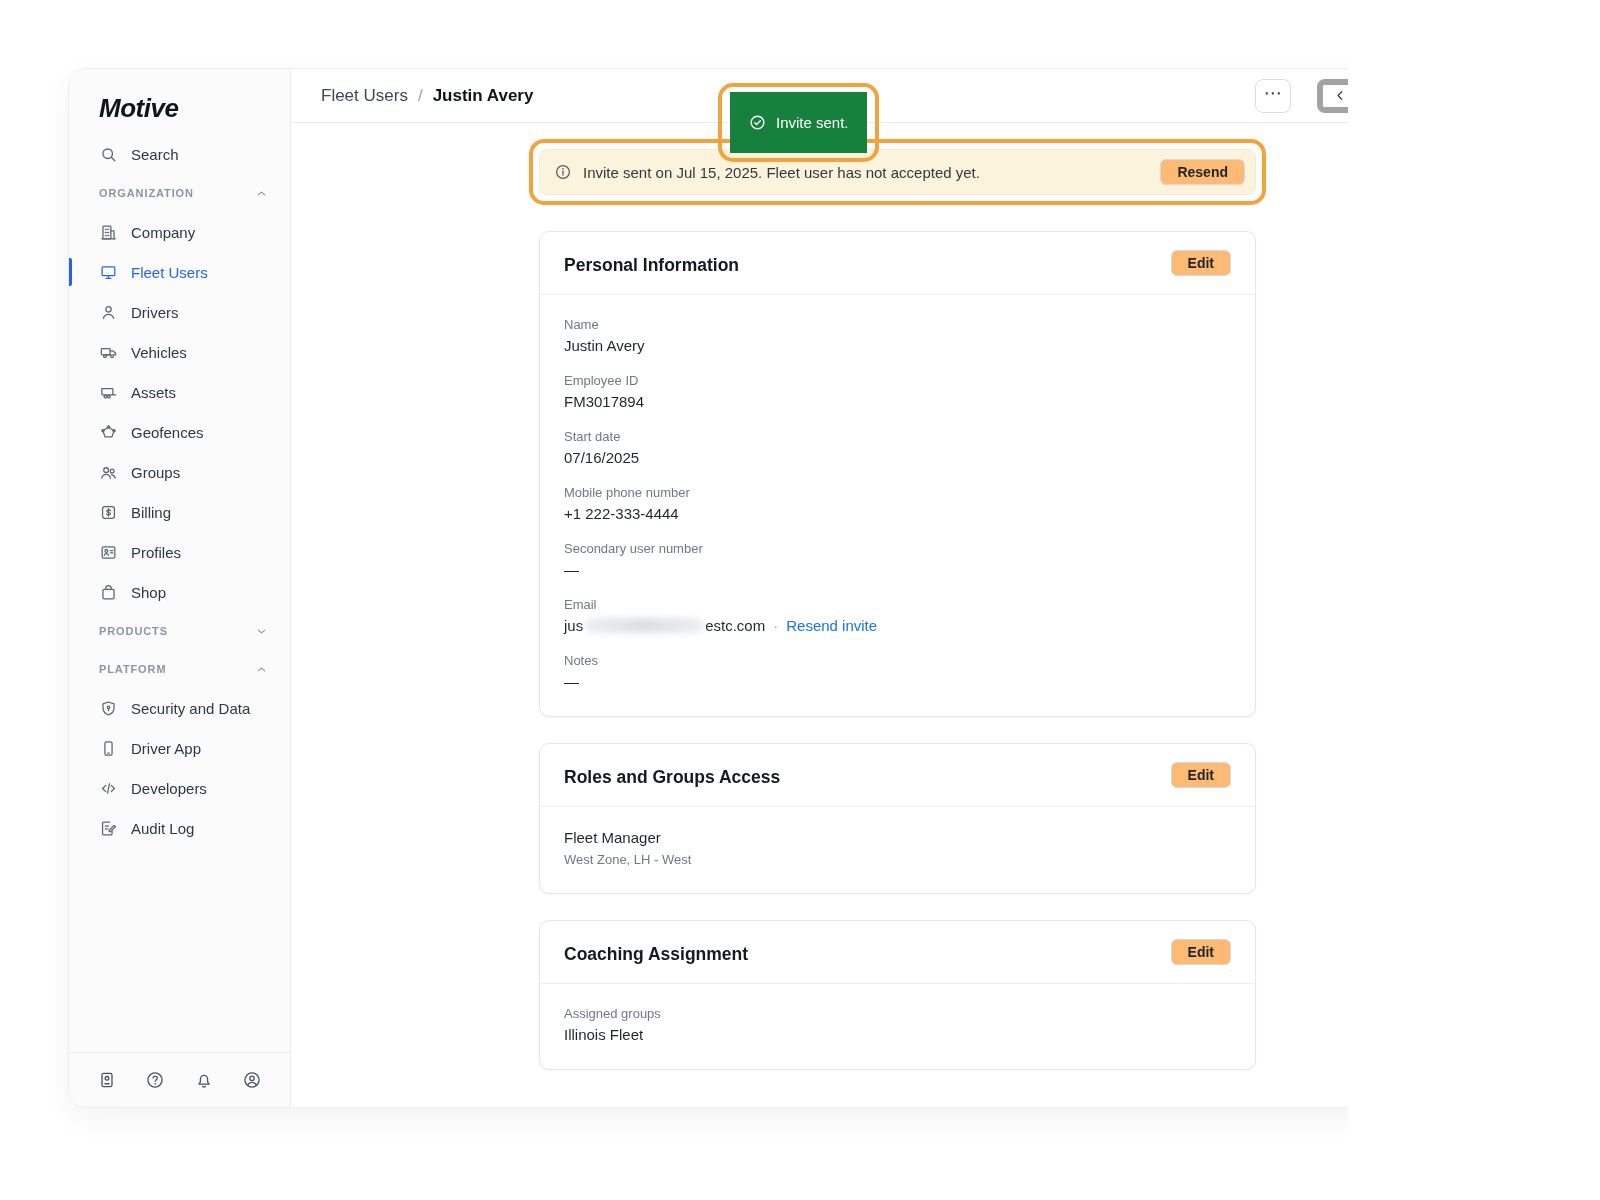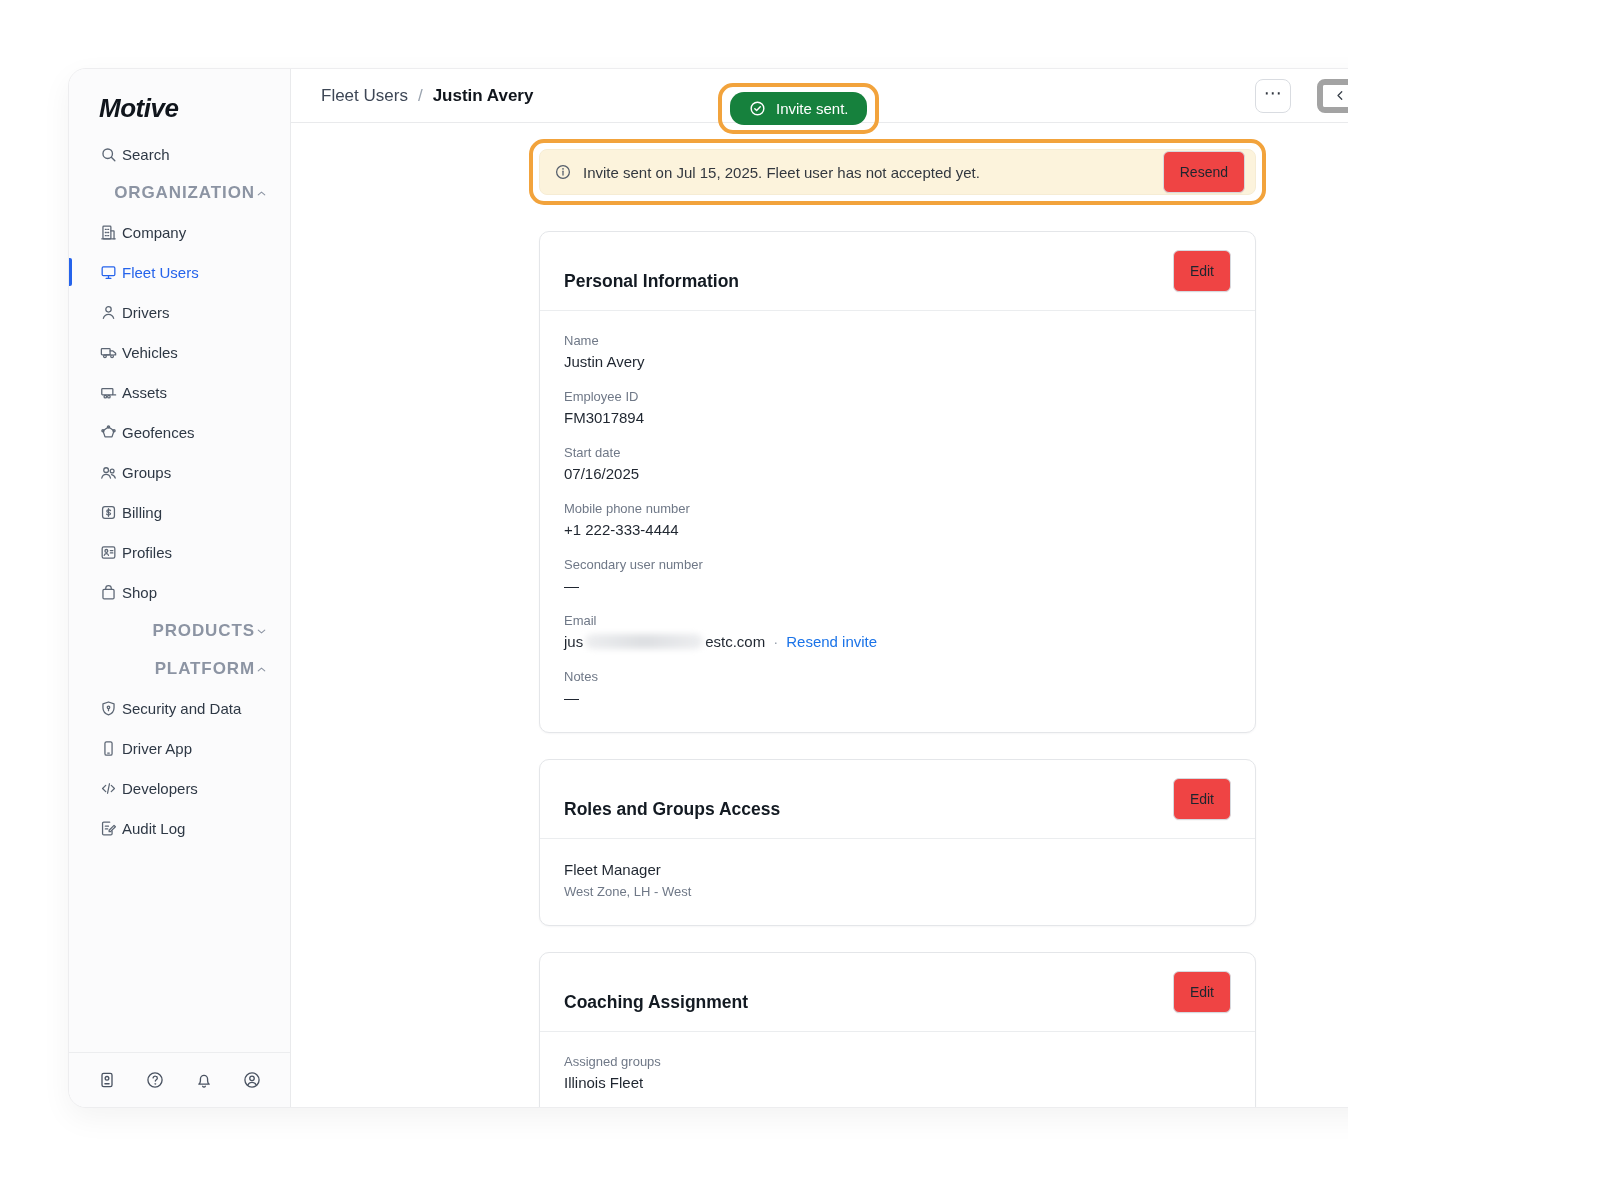--- a/index.html
+++ b/index.html
@@ -8,29 +8,29 @@
 
   .app { position:absolute; left:68px; top:68px; width:1434px; height:1040px;
          background:#ffffff; border-radius:18px; border:1px solid #EDEDEF;
          box-shadow:0 10px 30px rgba(0,0,0,.05); display:flex; overflow:hidden; }
 
   
   .sidebar { width:222px; flex:0 0 222px; background:#FBFBFC; border-right:1px solid #E9EAEC;
              padding-top:24px; position:relative; }
   .logo { padding:0 0 10px 30px; font-size:26px; font-weight:800; letter-spacing:-0.5px; color:#10151C; }
   .logo .m { font-style:italic; }
-  .sitem { display:flex; align-items:center; gap:4px; height:40px; padding:0 16px 0 30px;
+  .sitem { display:flex; align-items:center; gap:13px; height:40px; padding:0 16px 0 30px;
            font-size:15px; color:#2E3845; cursor:pointer; position:relative; white-space:nowrap; }
   .sitem svg { flex:0 0 auto; color:#5C6674; }
   .sitem.active { color:#2563EB; font-weight:500; }
   .sitem.active svg { color:#2563EB; }
   .sitem.active::before { content:""; position:absolute; left:0; top:6px; bottom:6px; width:3px;
                           background:#2563EB; border-radius:0 2px 2px 0; }
-  .ssec { display:flex; align-items:center; justify-content:flex-end; height:38px;
-          padding:0 22px 0 30px; font-size:17px; letter-spacing:.9px; color:#8C94A3; font-weight:700; }
+  .ssec { display:flex; align-items:center; justify-content:space-between; height:38px;
+          padding:0 22px 0 30px; font-size:11px; letter-spacing:.9px; color:#8C94A3; font-weight:700; }
   .ssec svg { color:#8C94A3; }
   .sfoot { position:absolute; left:0; right:0; bottom:0; border-top:1px solid #ECEDEF;
            display:flex; justify-content:space-between; align-items:center; padding:17px 28px; }
   .sfoot svg { color:#4A5362; cursor:pointer; }
 
   
   .main { flex:1; position:relative; background:#ffffff; display:flex; flex-direction:column; }
   .topbar { height:54px; flex:0 0 54px; border-bottom:1px solid #E9EAEC; display:flex;
             align-items:center; padding:0 26px 0 30px; }
   .crumb { font-size:17px; display:flex; align-items:center; gap:10px; }
@@ -42,30 +42,30 @@
               display:flex; align-items:center; justify-content:center; font-size:18px; color:#30363F;
               cursor:pointer; line-height:1; padding-bottom:6px; }
   .pager { display:flex; align-items:stretch; border:6px solid #a3a3a3; border-radius:8px; overflow:hidden; height:34px; background:#fff; }
   .pager .pbtn { width:36px; display:flex; align-items:center; justify-content:center; cursor:pointer; color:#39404A; background:#fff; }
   .pager .pnum { display:flex; align-items:center; padding:0 14px; font-size:14.5px; color:#1E252E;
                  border-left:1px solid #E4E6EA; border-right:1px solid #E4E6EA; }
 
   .annotation { border:4px solid #F2A33C; border-radius:15px; background:transparent; }
   .toast-anno { position:absolute; left:427px; top:14px; padding:5px 8px; z-index:5; }
   .toast { display:flex; align-items:center; gap:9px; background:#16813D; color:#fff;
-           border-radius:14px; padding:7px 18px; font-size:15px; font-weight:500; }
+           border-radius:0; padding:21px 18px; font-size:15px; font-weight:500; }
 
   .content { flex:1; padding:16px 0 0 248px; }
   .banner-anno { width:737px; margin-left:-10px; padding:6px; }
   .banner { display:flex; align-items:center; gap:11px; background:#FCF3DC; border:1px solid #F6ECD4;
             border-radius:8px; padding:8px 10px 8px 14px; height:46px; }
   .banner svg { color:#555E6B; flex:0 0 auto; }
   .banner .btxt { font-size:15px; color:#33383F; flex:1; }
-  .btn-secondary { background:#ef4444; border:1px solid #D6D9DE; border-radius:6px; padding:12px 16px;
-                   font-size:14px; font-weight:400; color:#1E252E; cursor:pointer;
+  .btn-secondary { background:#fdba74; border:1px solid #D6D9DE; border-radius:6px; padding:4px 16px;
+                   font-size:14px; font-weight:700; color:#1E252E; cursor:pointer;
                    box-shadow:0 1px 1px rgba(0,0,0,.03); font-family:inherit; }
 
   .card { width:717px; border:1px solid #E4E6E9; border-radius:10px; background:#fff;
           box-shadow:0 1px 2px rgba(16,24,40,.04); margin-top:26px; }
   .card-head { display:flex; align-items:flex-end; justify-content:space-between;
                padding:18px 24px; border-bottom:1px solid #EBEDEF; }
   .card-title { font-size:17.5px; font-weight:700; color:#131A22; }
   .card-body { padding:22px 24px 26px; }
   .fgroup { margin-bottom:19px; }
   .fgroup:last-child { margin-bottom:0; }

